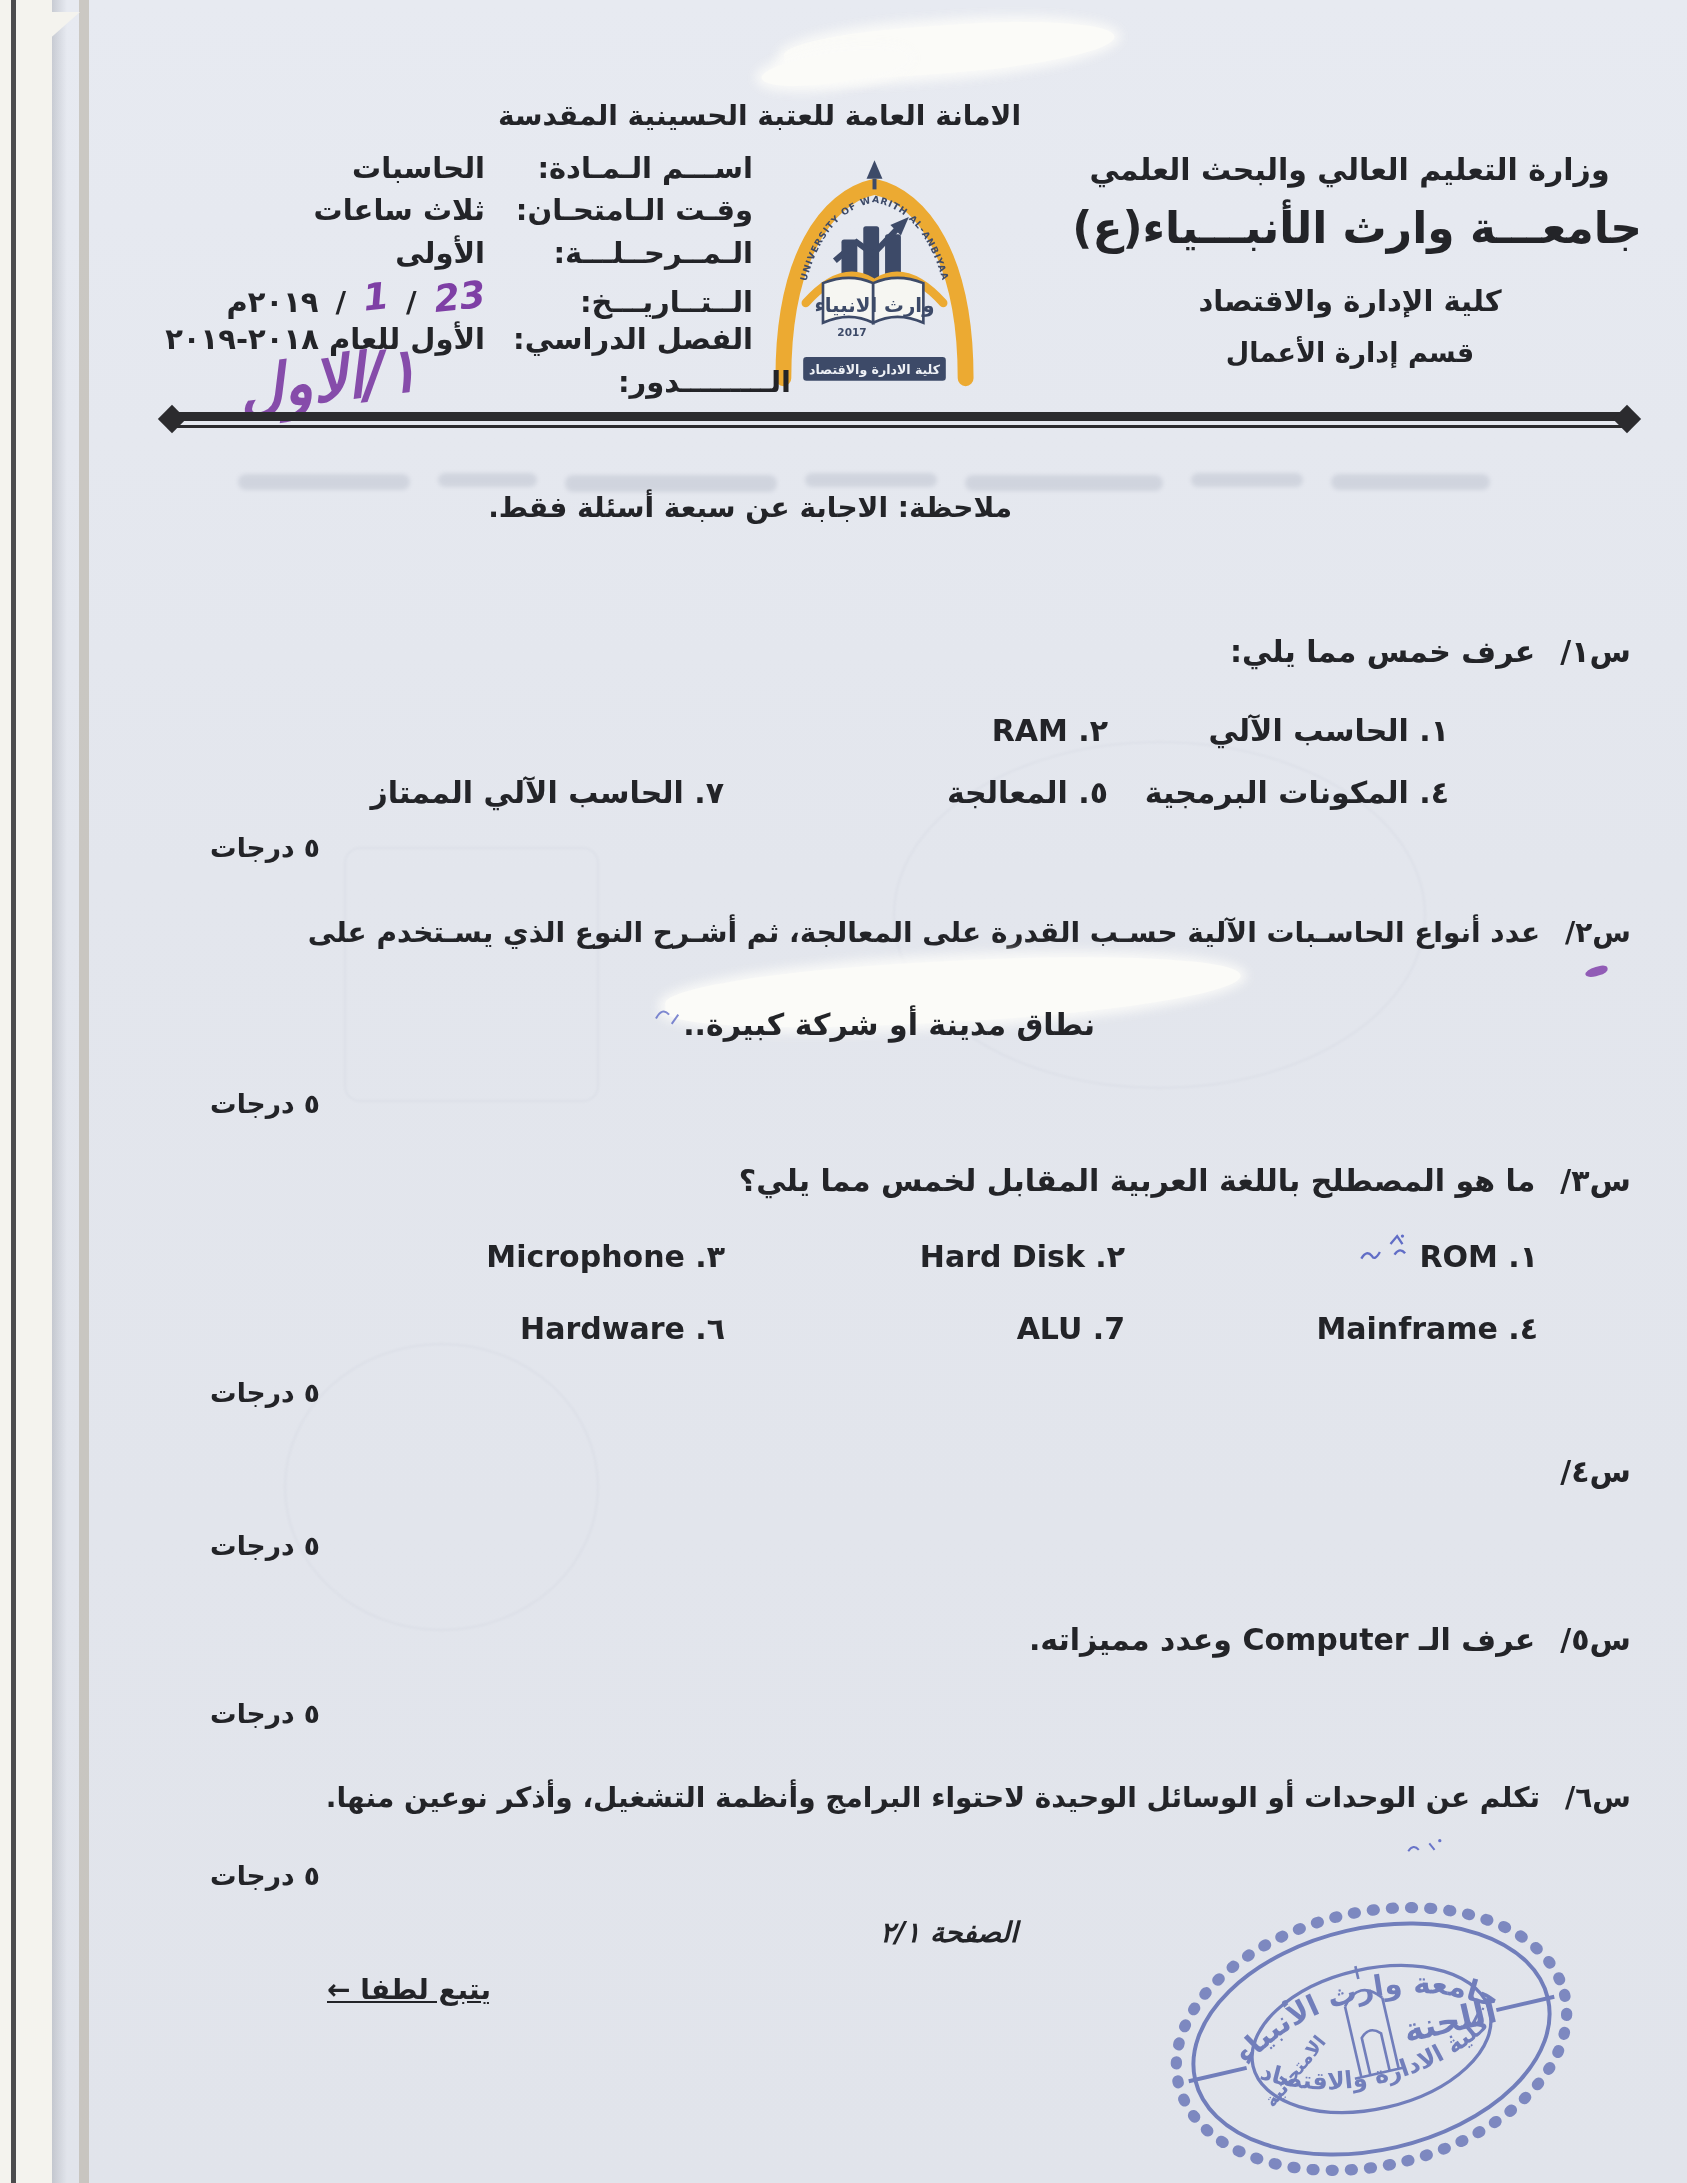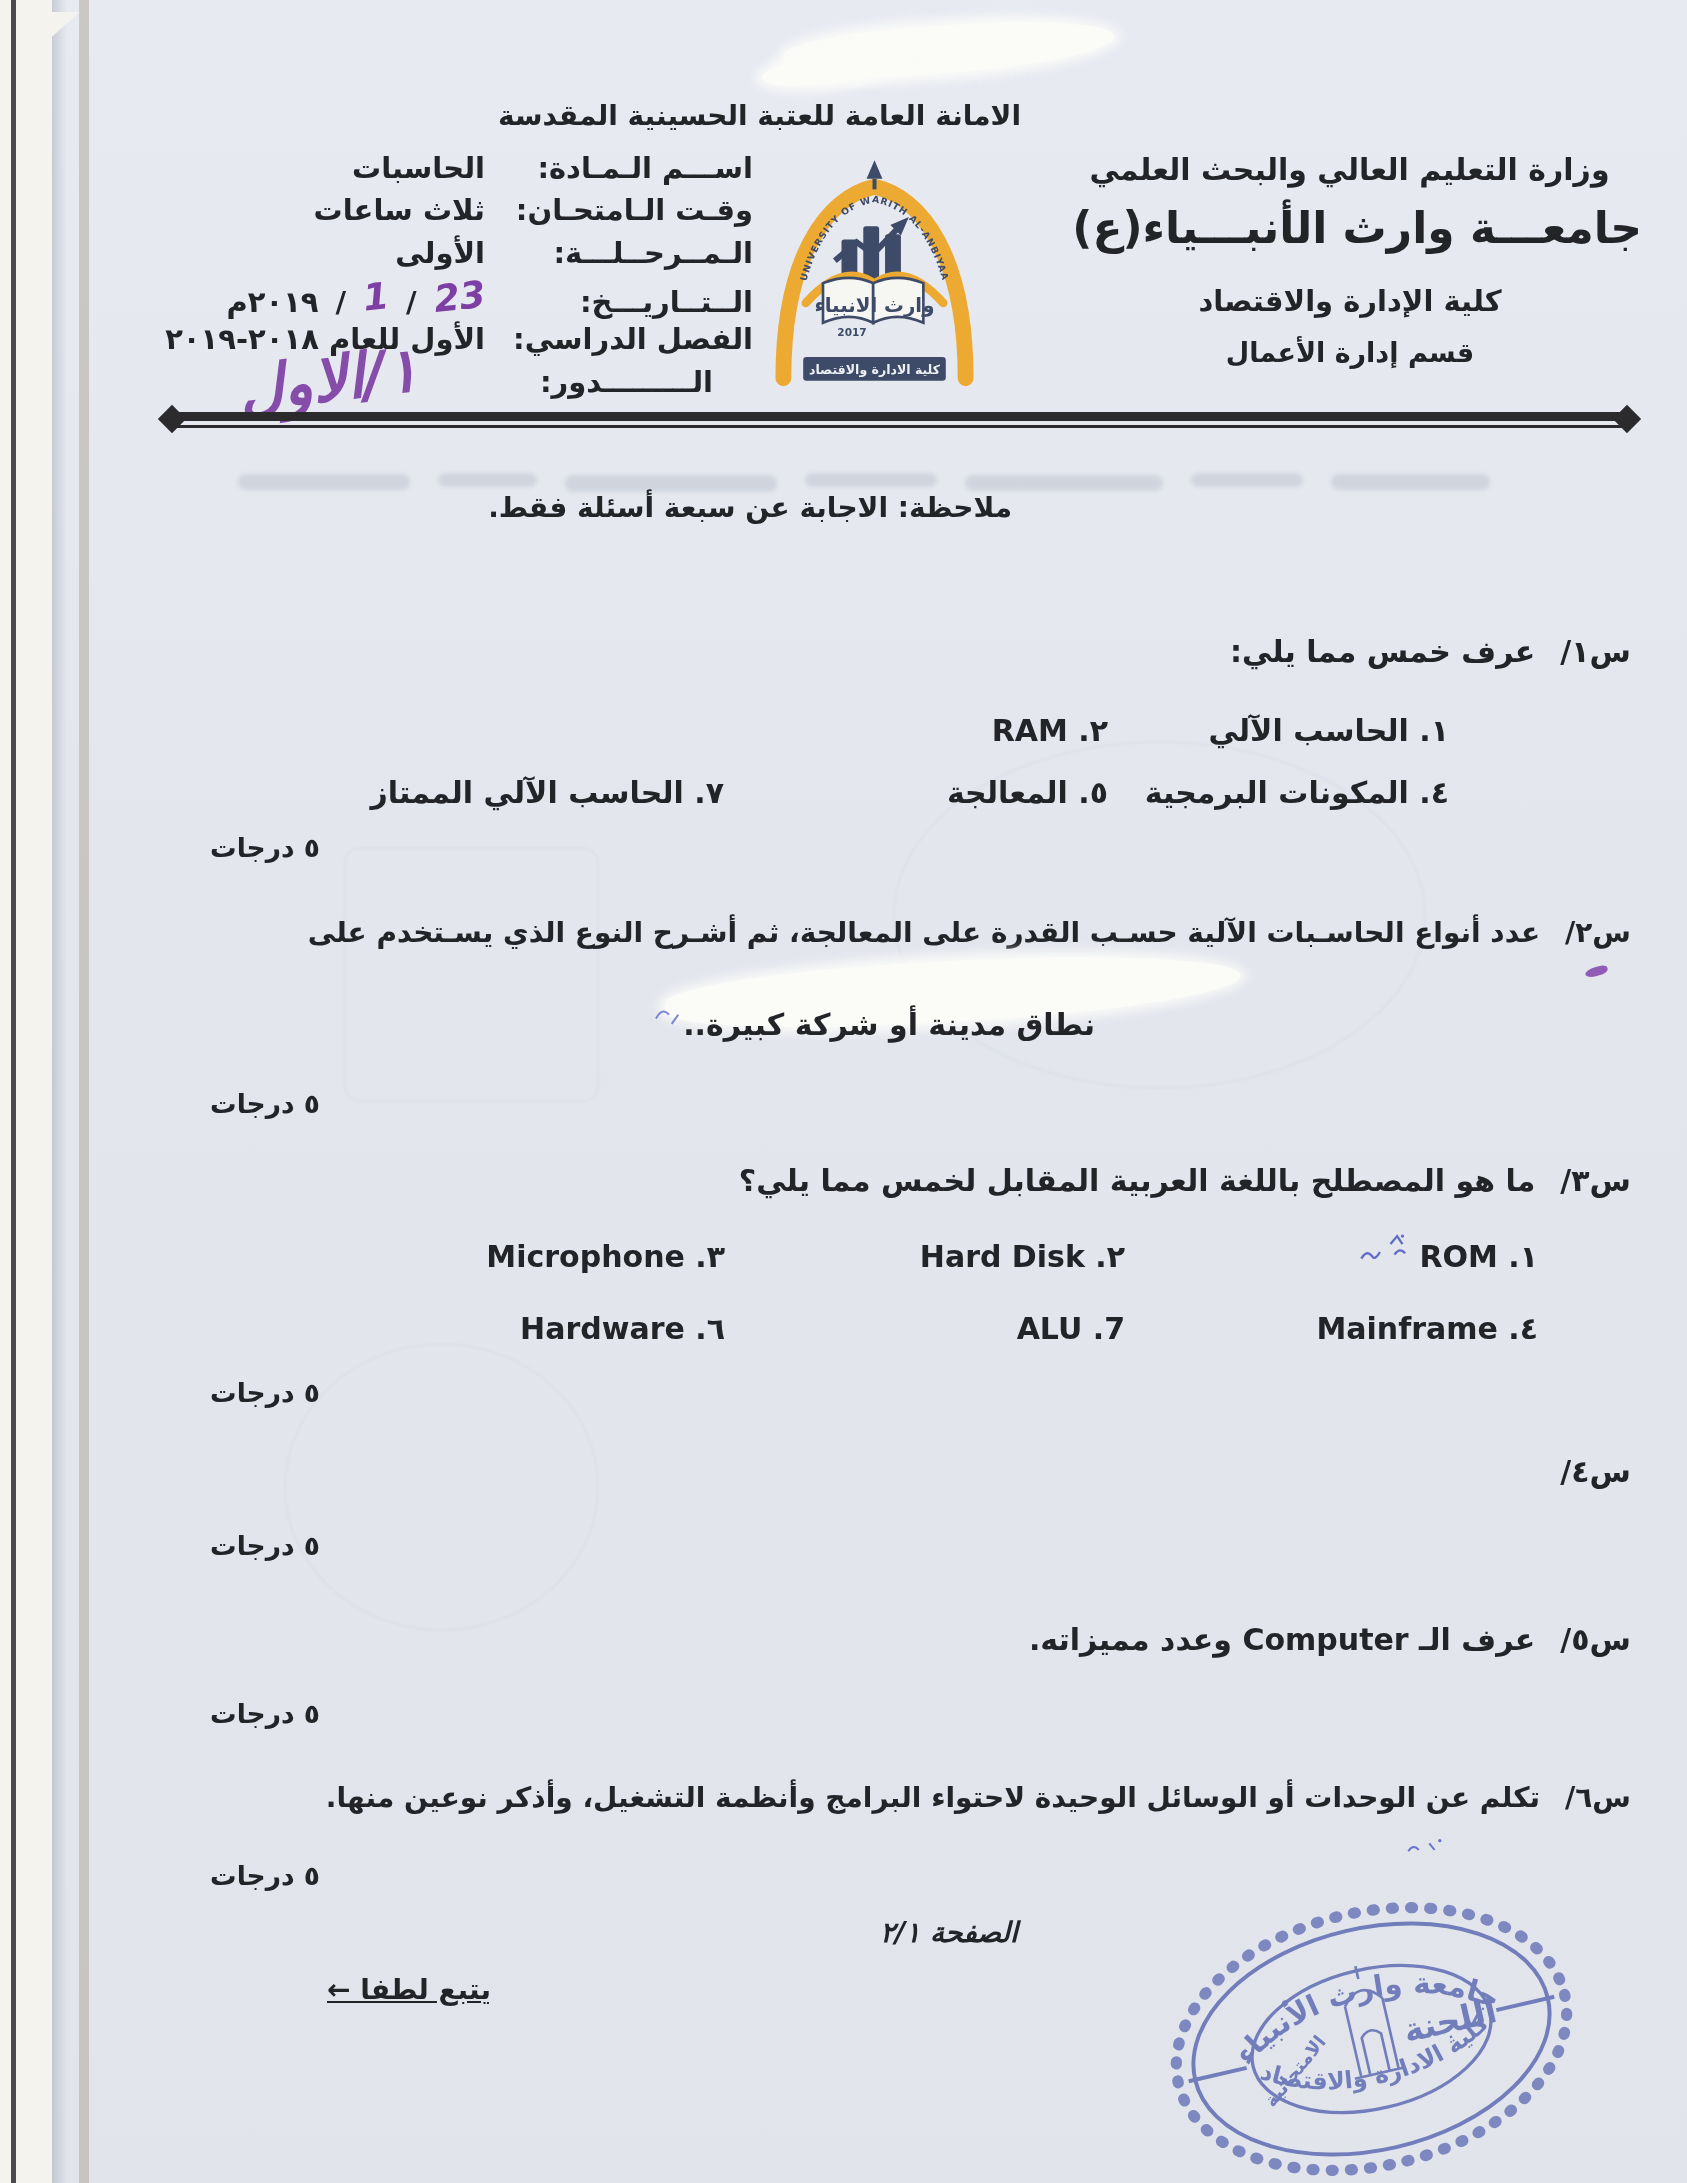--- a/index.html
+++ b/index.html
@@ -129,21 +129,21 @@
     <span class="hw hw-inline">23</span>
     <span>/</span>
     <span class="hw hw-inline">1</span>
     <span>/</span>
     <span>٢٠١٩م</span>
   </div>
   <div class="abs meta-row" style="right:934px;top:322px;">
     <span class="meta-label">الفصل الدراسي:</span>
     <span>الأول للعام ٢٠١٨-٢٠١٩</span>
   </div>
-  <div class="abs meta-row" style="right:974px;top:365px;">
+  <div class="abs meta-row" style="right:896px;top:365px;">
     <span class="meta-label">الـــــــــدور:</span>
   </div>
   <div class="abs hw hw-round ar nowrap" style="left:238px;top:344px;">١/الاول</div>
 
   <div class="abs divider">
     <div class="bar1"></div>
       <div class="bar2"></div>
   </div>
 
   <div class="abs ghost-band" style="left:238px;top:460px;width:1283px;height:40px;">

